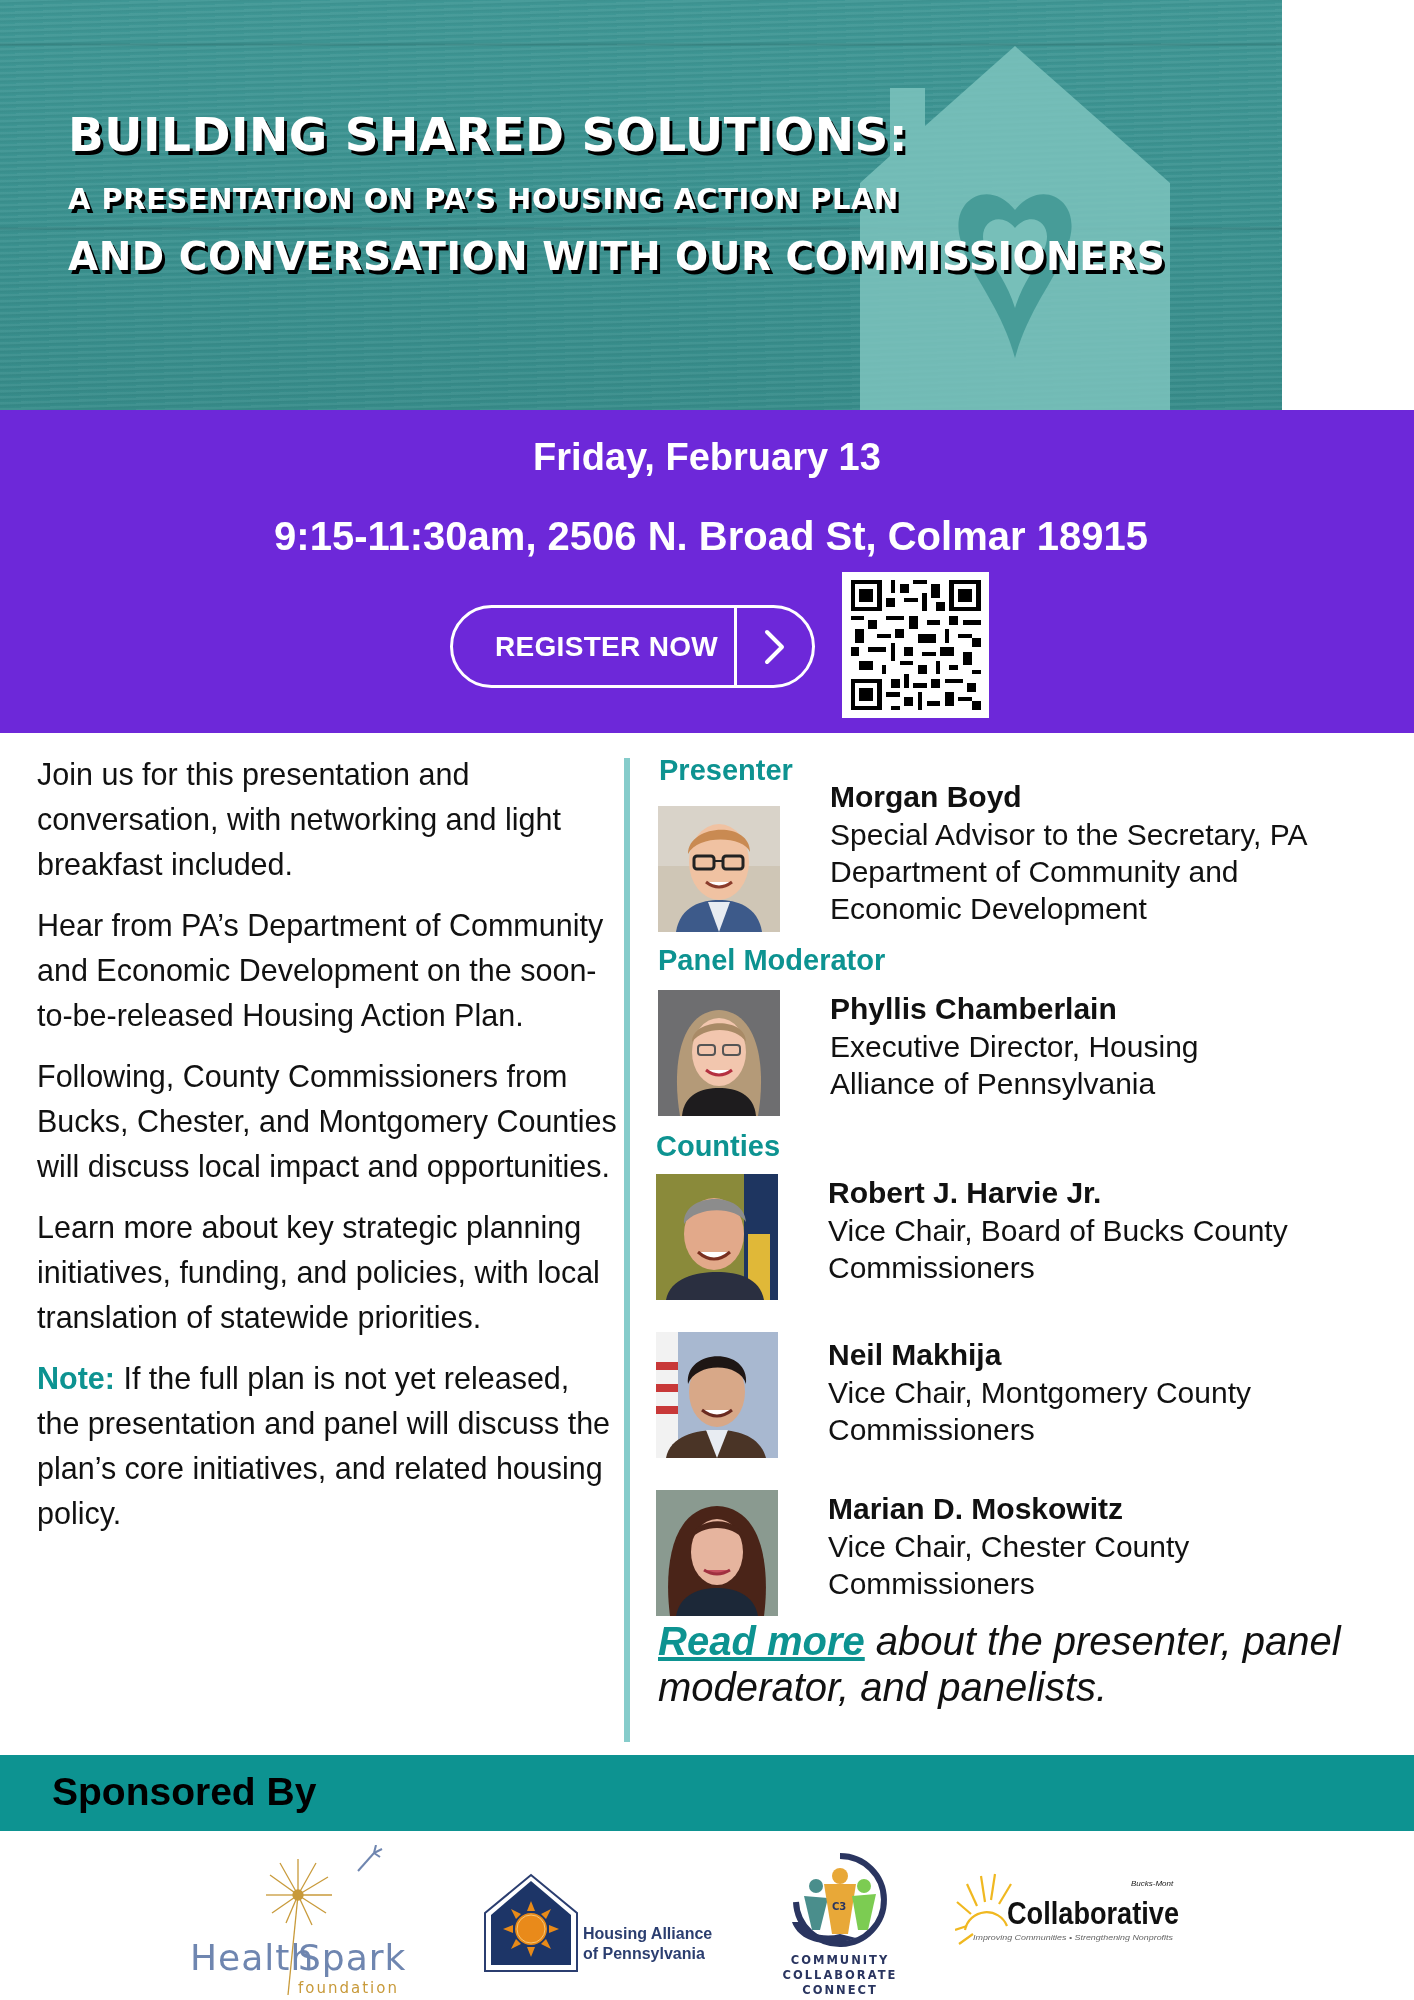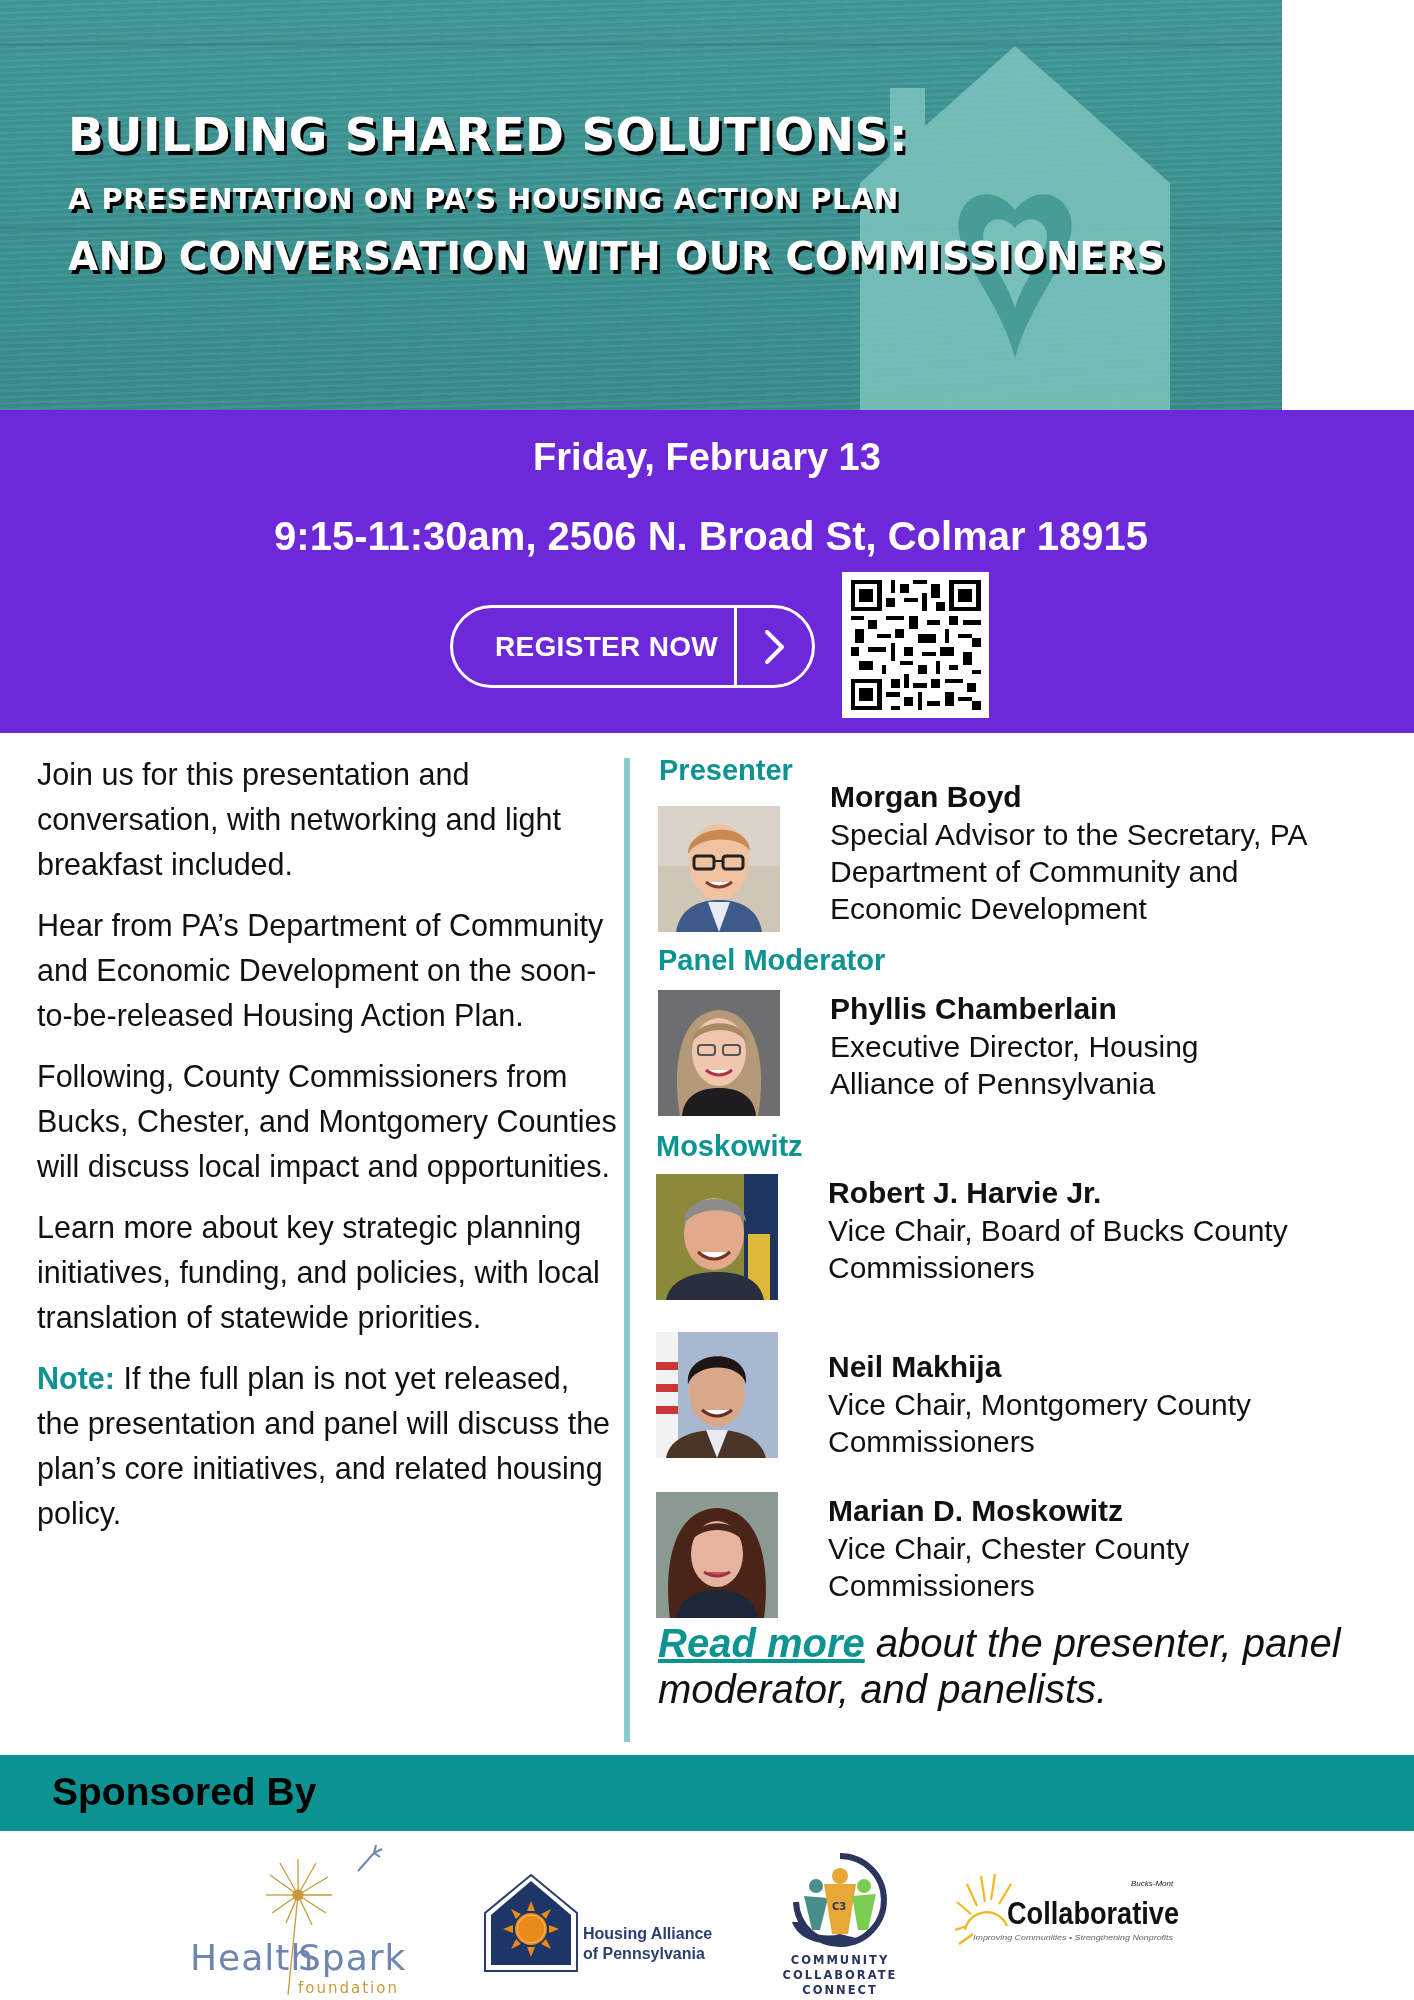--- a/index.html
+++ b/index.html
@@ -255,21 +255,21 @@
         <rect x="65" y="55" width="17" height="10" rx="3" fill="none" stroke="#555" stroke-width="2"></rect>
         <path d="M48 80 Q61 90 74 80" stroke="#b43040" stroke-width="3" fill="#fff"></path>
       </svg>
     </div>
     <div class="speaker-text" style="margin-top:0px;">
       <div class="speaker-name">Phyllis Chamberlain</div>
       <div class="speaker-role" style="width:440px;">Executive Director, Housing Alliance of Pennsylvania</div>
     </div>
   </div>
 
-  <div class="section-h" style="margin-top:12px; margin-left:-2px;">Moskowitz</div>
+  <div class="section-h" style="margin-top:12px; margin-left:-2px;">Counties</div>
 
   <div class="speaker" style="margin-top:10px; margin-left:-2px;">
     <div class="photo">
       <svg width="122" height="126" viewBox="0 0 122 126">
         <rect width="122" height="126" fill="#8a8a3a"></rect>
         <rect x="88" y="0" width="34" height="126" fill="#1e3560"></rect>
         <rect x="92" y="60" width="22" height="66" fill="#e0b838"></rect>
         <path d="M10 126 C14 104 40 98 61 98 C82 98 104 104 108 126 Z" fill="#2a2f40"></path>
         <ellipse cx="58" cy="60" rx="30" ry="36" fill="#e2a98a"></ellipse>
         <path d="M28 50 C26 18 88 16 90 48 C80 32 40 32 28 50 Z" fill="#8c8c8c"></path>
@@ -290,21 +290,21 @@
         <rect x="0" y="30" width="22" height="8" fill="#c83838"></rect>
         <rect x="0" y="52" width="22" height="8" fill="#c83838"></rect>
         <rect x="0" y="74" width="22" height="8" fill="#c83838"></rect>
         <path d="M10 126 C14 104 40 98 61 98 C82 98 104 104 110 126 Z" fill="#4a3426"></path>
         <path d="M50 98 L61 126 L72 98 Z" fill="#e8ecf2"></path>
         <ellipse cx="61" cy="60" rx="28" ry="35" fill="#d8a888"></ellipse>
         <path d="M32 52 C28 16 94 14 90 52 C84 30 40 30 32 52 Z" fill="#1e1614"></path>
         <path d="M46 78 Q61 90 76 78" stroke="#6a2a20" stroke-width="3" fill="#fff"></path>
       </svg>
     </div>
-    <div class="speaker-text" style="margin-top:16px;">
+    <div class="speaker-text" style="margin-top:4px;">
       <div class="speaker-name">Neil Makhija</div>
       <div class="speaker-role" style="width:520px;">Vice Chair, Montgomery County Commissioners</div>
     </div>
   </div>
 
   <div class="speaker" style="margin-top:32px; margin-left:-2px;">
     <div class="photo">
       <svg width="122" height="126" viewBox="0 0 122 126">
         <rect width="122" height="126" fill="#8a9a90"></rect>
         <path d="M14 126 C8 80 14 18 61 16 C108 18 114 80 108 126 Z" fill="#4a2418"></path>

